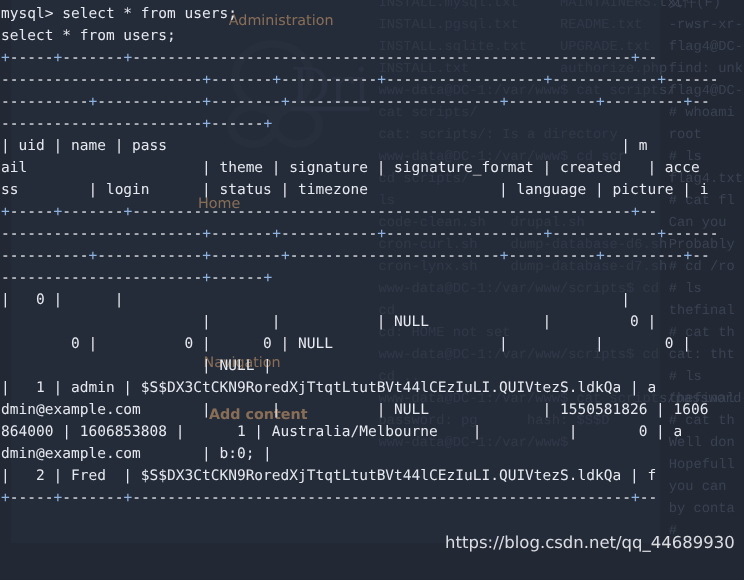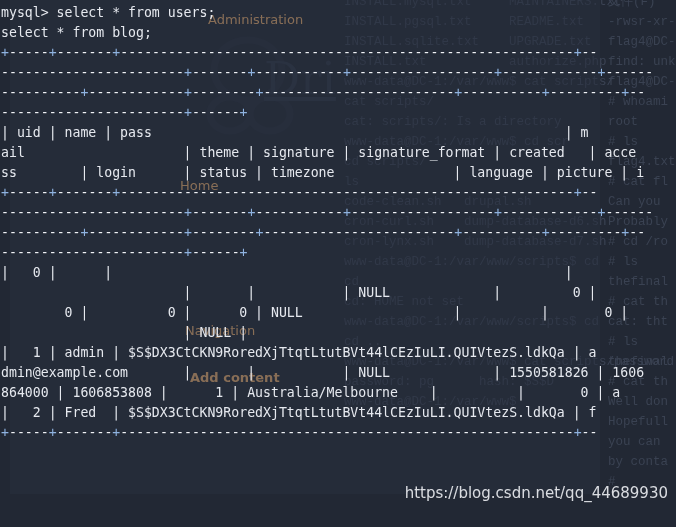--- a/index.html
+++ b/index.html
@@ -172,21 +172,21 @@
 <div class="bg-label" style="left:208px; top:12px;">Administration</div>
 <div class="bg-label" style="left:180px; top:178px;">Home</div>
 <div class="bg-label" style="left:185px; top:323px;">Navigation</div>
 <div class="bg-label" style="left:190px; top:370px;font-weight:bold;">Add content</div>
 
 <div id="panel"></div>
 
 <div id="term">
 
   <div class="line">mysql&gt; select * from users;</div>
-  <div class="line">select * from blog;</div>
+  <div class="line">select * from users;</div>
 
   <div class="line rule"><span style="color: rgb(143, 179, 224);">+</span><span>-</span><span>-</span><span>-</span><span>-</span><span>-</span><span style="color: rgb(143, 179, 224);">+</span><span>-</span><span>-</span><span>-</span><span>-</span><span>-</span><span>-</span><span>-</span><span style="color: rgb(143, 179, 224);">+</span><span>-</span><span>-</span><span>-</span><span>-</span><span>-</span><span>-</span><span>-</span><span>-</span><span>-</span><span>-</span><span>-</span><span>-</span><span>-</span><span>-</span><span>-</span><span>-</span><span>-</span><span>-</span><span>-</span><span>-</span><span>-</span><span>-</span><span>-</span><span>-</span><span>-</span><span>-</span><span>-</span><span>-</span><span>-</span><span>-</span><span>-</span><span>-</span><span>-</span><span>-</span><span>-</span><span>-</span><span>-</span><span>-</span><span>-</span><span>-</span><span>-</span><span>-</span><span>-</span><span>-</span><span>-</span><span>-</span><span>-</span><span>-</span><span>-</span><span>-</span><span>-</span><span>-</span><span>-</span><span>-</span><span>-</span><span>-</span><span>-</span><span style="color: rgb(143, 179, 224);">+</span><span>-</span><span>-</span></div>
   <div class="line rule"><span>-</span><span>-</span><span>-</span><span>-</span><span>-</span><span>-</span><span>-</span><span>-</span><span>-</span><span>-</span><span>-</span><span>-</span><span>-</span><span>-</span><span>-</span><span>-</span><span>-</span><span>-</span><span>-</span><span>-</span><span>-</span><span>-</span><span>-</span><span style="color: rgb(143, 179, 224);">+</span><span>-</span><span>-</span><span>-</span><span>-</span><span>-</span><span>-</span><span>-</span><span style="color: rgb(143, 179, 224);">+</span><span>-</span><span>-</span><span>-</span><span>-</span><span>-</span><span>-</span><span>-</span><span>-</span><span>-</span><span>-</span><span>-</span><span style="color: rgb(143, 179, 224);">+</span><span>-</span><span>-</span><span>-</span><span>-</span><span>-</span><span>-</span><span>-</span><span>-</span><span>-</span><span>-</span><span>-</span><span>-</span><span>-</span><span>-</span><span>-</span><span>-</span><span>-</span><span>-</span><span style="color: rgb(143, 179, 224);">+</span><span>-</span><span>-</span><span>-</span><span>-</span><span>-</span><span>-</span><span>-</span><span>-</span><span>-</span><span>-</span><span>-</span><span>-</span><span style="color: rgb(143, 179, 224);">+</span><span>-</span><span>-</span><span>-</span><span>-</span><span>-</span><span>-</span></div>
   <div class="line rule"><span>-</span><span>-</span><span>-</span><span>-</span><span>-</span><span>-</span><span>-</span><span>-</span><span>-</span><span>-</span><span style="color: rgb(143, 179, 224);">+</span><span>-</span><span>-</span><span>-</span><span>-</span><span>-</span><span>-</span><span>-</span><span>-</span><span>-</span><span>-</span><span>-</span><span>-</span><span style="color: rgb(143, 179, 224);">+</span><span>-</span><span>-</span><span>-</span><span>-</span><span>-</span><span>-</span><span>-</span><span>-</span><span style="color: rgb(143, 179, 224);">+</span><span>-</span><span>-</span><span>-</span><span>-</span><span>-</span><span>-</span><span>-</span><span>-</span><span>-</span><span>-</span><span>-</span><span>-</span><span>-</span><span>-</span><span>-</span><span>-</span><span>-</span><span>-</span><span>-</span><span>-</span><span>-</span><span>-</span><span>-</span><span>-</span><span style="color: rgb(143, 179, 224);">+</span><span>-</span><span>-</span><span>-</span><span>-</span><span>-</span><span>-</span><span>-</span><span>-</span><span>-</span><span>-</span><span style="color: rgb(143, 179, 224);">+</span><span>-</span><span>-</span><span>-</span><span>-</span><span>-</span><span>-</span><span>-</span><span>-</span><span>-</span><span style="color: rgb(143, 179, 224);">+</span><span>-</span><span>-</span></div>
   <div class="line rule"><span>-</span><span>-</span><span>-</span><span>-</span><span>-</span><span>-</span><span>-</span><span>-</span><span>-</span><span>-</span><span>-</span><span>-</span><span>-</span><span>-</span><span>-</span><span>-</span><span>-</span><span>-</span><span>-</span><span>-</span><span>-</span><span>-</span><span>-</span><span style="color: rgb(143, 179, 224);">+</span><span>-</span><span>-</span><span>-</span><span>-</span><span>-</span><span>-</span><span style="color: rgb(143, 179, 224);">+</span></div>
 
   <div class="line">| uid | name | pass                                                    | m</div>
   <div class="line">ail                    | theme | signature | signature_format | created   | acce</div>
   <div class="line">ss        | login      | status | timezone               | language | picture | i</div>
 
@@ -196,20 +196,21 @@
   <div class="line rule"><span>-</span><span>-</span><span>-</span><span>-</span><span>-</span><span>-</span><span>-</span><span>-</span><span>-</span><span>-</span><span>-</span><span>-</span><span>-</span><span>-</span><span>-</span><span>-</span><span>-</span><span>-</span><span>-</span><span>-</span><span>-</span><span>-</span><span>-</span><span style="color: rgb(143, 179, 224);">+</span><span>-</span><span>-</span><span>-</span><span>-</span><span>-</span><span>-</span><span style="color: rgb(143, 179, 224);">+</span></div>
 
   <div class="line">|   0 |      |                                                         |</div>
   <div class="line">                       |       |           | NULL             |         0 |</div>
   <div class="line">        0 |          0 |      0 | NULL                   |          |       0 |</div>
   <div class="line">                       | NULL |</div>
 
   <div class="line">|   1 | admin | $S$DX3CtCKN9RoredXjTtqtLtutBVt44lCEzIuLI.QUIVtezS.ldkQa | a</div>
   <div class="line">dmin@example.com       |       |           | NULL             | 1550581826 | 1606</div>
   <div class="line">864000 | 1606853808 |      1 | Australia/Melbourne    |          |       0 | a</div>
+  <div class="line">dmin@example.com       | b:0; |</div>
 
   <div class="line">|   2 | Fred  | $S$DX3CtCKN9RoredXjTtqtLtutBVt44lCEzIuLI.QUIVtezS.ldkQa | f</div>
 
   <div class="line rule"><span style="color: rgb(143, 179, 224);">+</span><span>-</span><span>-</span><span>-</span><span>-</span><span>-</span><span style="color: rgb(143, 179, 224);">+</span><span>-</span><span>-</span><span>-</span><span>-</span><span>-</span><span>-</span><span>-</span><span style="color: rgb(143, 179, 224);">+</span><span>-</span><span>-</span><span>-</span><span>-</span><span>-</span><span>-</span><span>-</span><span>-</span><span>-</span><span>-</span><span>-</span><span>-</span><span>-</span><span>-</span><span>-</span><span>-</span><span>-</span><span>-</span><span>-</span><span>-</span><span>-</span><span>-</span><span>-</span><span>-</span><span>-</span><span>-</span><span>-</span><span>-</span><span>-</span><span>-</span><span>-</span><span>-</span><span>-</span><span>-</span><span>-</span><span>-</span><span>-</span><span>-</span><span>-</span><span>-</span><span>-</span><span>-</span><span>-</span><span>-</span><span>-</span><span>-</span><span>-</span><span>-</span><span>-</span><span>-</span><span>-</span><span>-</span><span>-</span><span>-</span><span>-</span><span>-</span><span>-</span><span style="color: rgb(143, 179, 224);">+</span><span>-</span><span>-</span></div>
 
 </div>
 
 <div id="watermark">https://blog.csdn.net/qq_44689930</div>
 
 </body></html>

